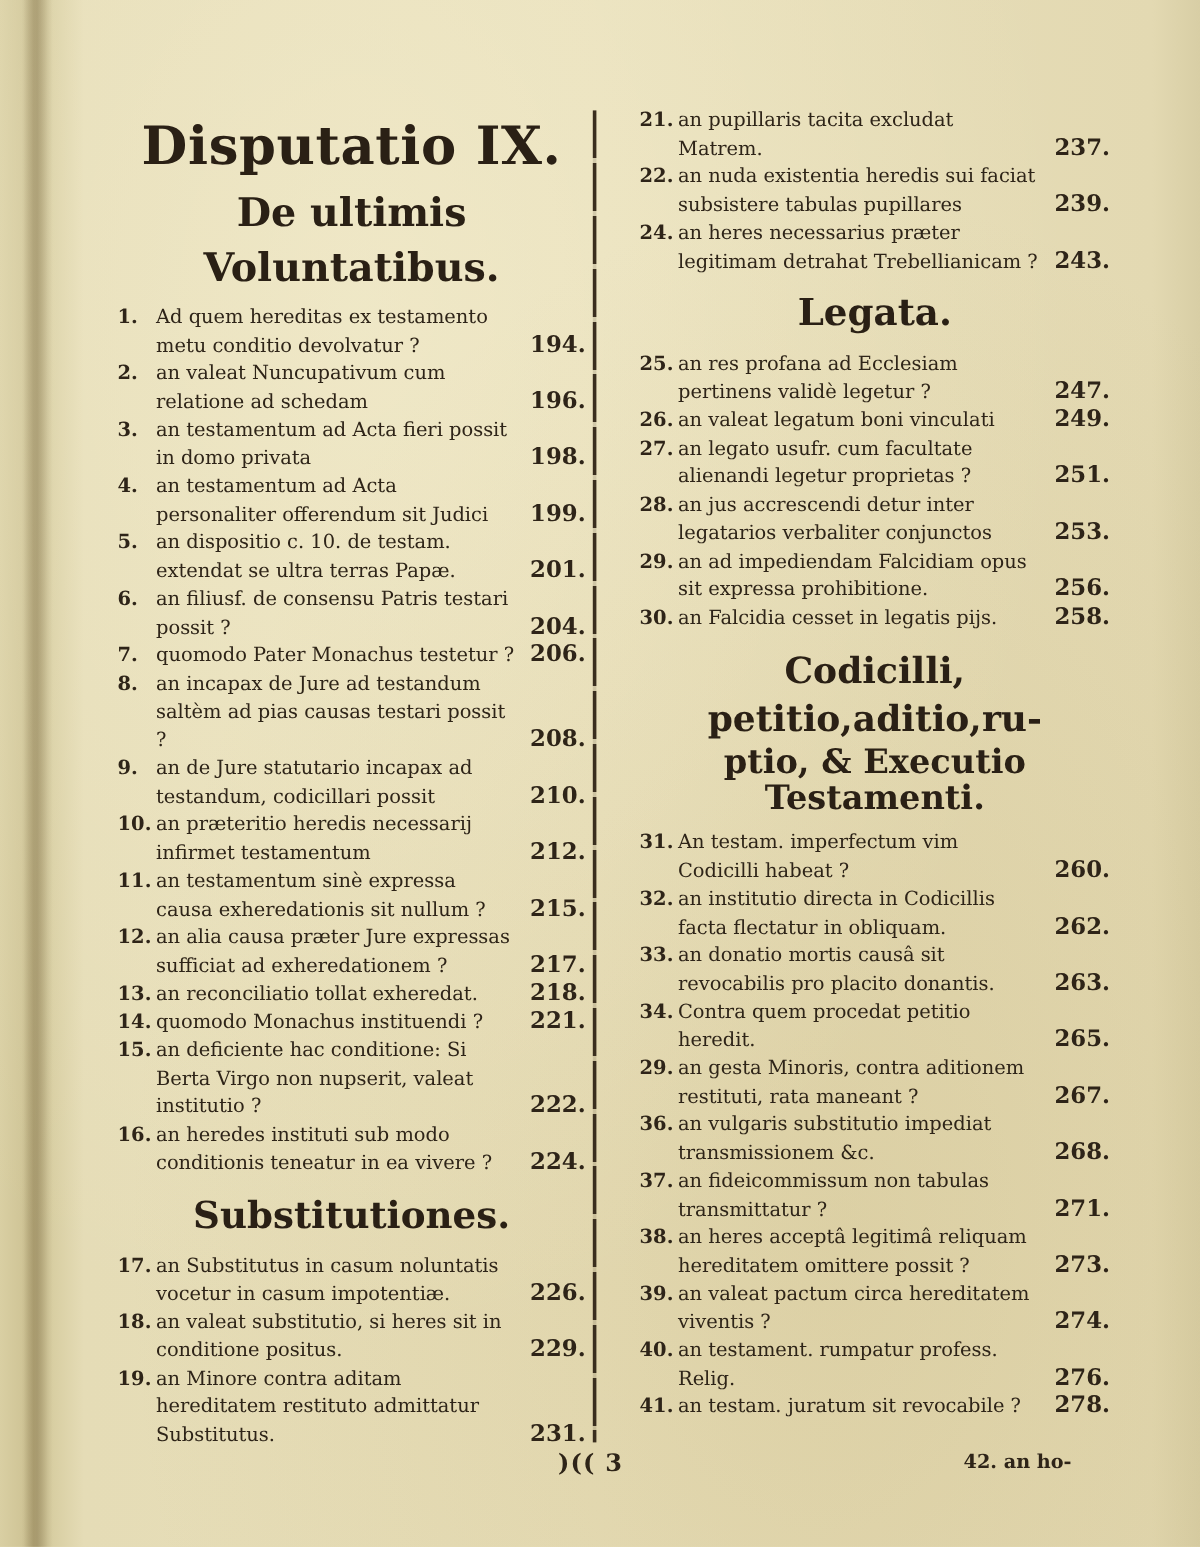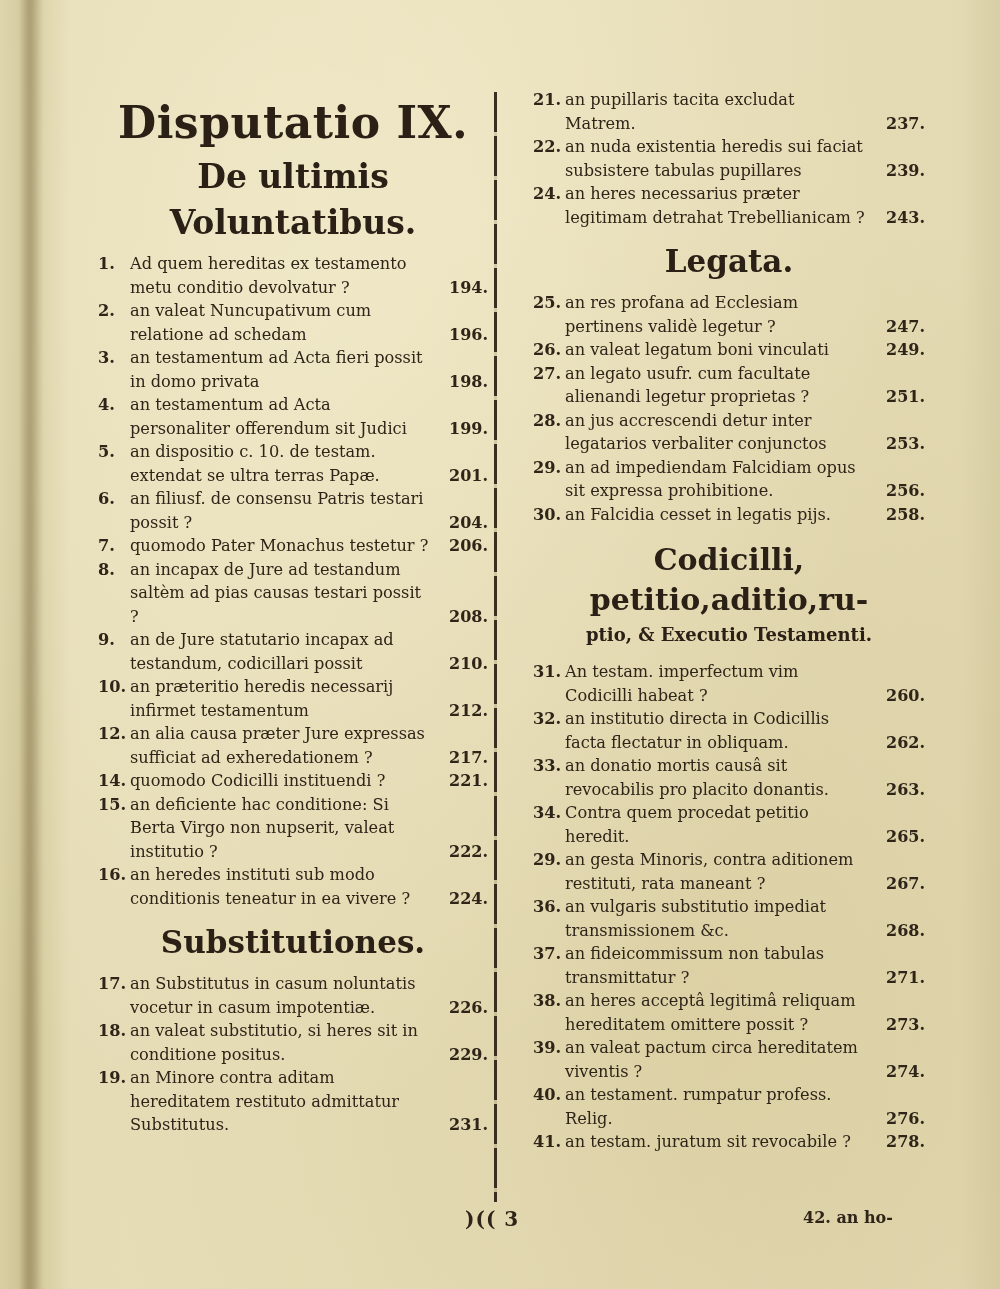--- a/index.html
+++ b/index.html
@@ -36,29 +36,29 @@
   }
   .subtitle {
     text-align: center; font-size: 33px; line-height: 46px; margin: 0 0 6px 0;
     color: #2a2015;
   }
   .section-heading {
     text-align: center; font-size: 31px; line-height: 44px; margin: 10px 0 8px 0;
     color: #2a2015;
   }
   .section-heading.multi { font-size: 30px; line-height: 40px; margin: 14px 0 10px 0; }
-  .section-heading.multi .line2 { display: block; font-size: 18px; line-height: 30px; font-weight: bold; }
+  .section-heading.multi .line2 { display: block; font-size: 28px; line-height: 30px; font-weight: bold; }
 
   .entry { position: relative; font-size: 16.2px; line-height: 23.5px; }
   .entry .num {
     position: absolute; left: 0; top: 0; font-weight: bold; width: 30px;
   }
   .entry .txt { display: block; padding-left: 32px; padding-right: 58px; }
   .entry .page-no {
-    position: absolute; right: 0; bottom: 0; font-weight: bold; font-size: 16px;
+    position: absolute; right: 0; bottom: 0; font-weight: bold; font-size: 19px;
   }
 
   .sig {
     position: absolute; left: 465px; top: 1207px; font-size: 20px; font-weight: bold; letter-spacing: 1px;
   }
   .catch {
     position: absolute; left: 803px; top: 1208px; font-size: 16px; font-weight: bold;
   }
 </style>
 </head>
@@ -118,27 +118,37 @@
           <span class="num">9.</span>
           <span class="txt">an de Jure statutario incapax ad testandum, codicillari possit</span>
           <span class="page-no">210.</span>
         </div>
         <div class="entry">
           <span class="num">10.</span>
           <span class="txt">an præteritio heredis necessarij infirmet testamentum</span>
           <span class="page-no">212.</span>
         </div>
         <div class="entry">
+          <span class="num">11.</span>
+          <span class="txt">an testamentum sinè expressa causa exheredationis sit nullum ?</span>
+          <span class="page-no">215.</span>
+        </div>
+        <div class="entry">
           <span class="num">12.</span>
           <span class="txt">an alia causa præter Jure expressas sufficiat ad exheredationem ?</span>
           <span class="page-no">217.</span>
         </div>
         <div class="entry">
+          <span class="num">13.</span>
+          <span class="txt">an reconciliatio tollat exheredat.</span>
+          <span class="page-no">218.</span>
+        </div>
+        <div class="entry">
           <span class="num">14.</span>
-          <span class="txt">quomodo Codicilli instituendi ?</span>
+          <span class="txt">quomodo Monachus instituendi ?</span>
           <span class="page-no">221.</span>
         </div>
         <div class="entry">
           <span class="num">15.</span>
           <span class="txt">an deficiente hac conditione: Si Berta Virgo non nupserit, valeat institutio ?</span>
           <span class="page-no">222.</span>
         </div>
         <div class="entry">
           <span class="num">16.</span>
           <span class="txt">an heredes instituti sub modo conditionis teneatur in ea vivere ?</span>

